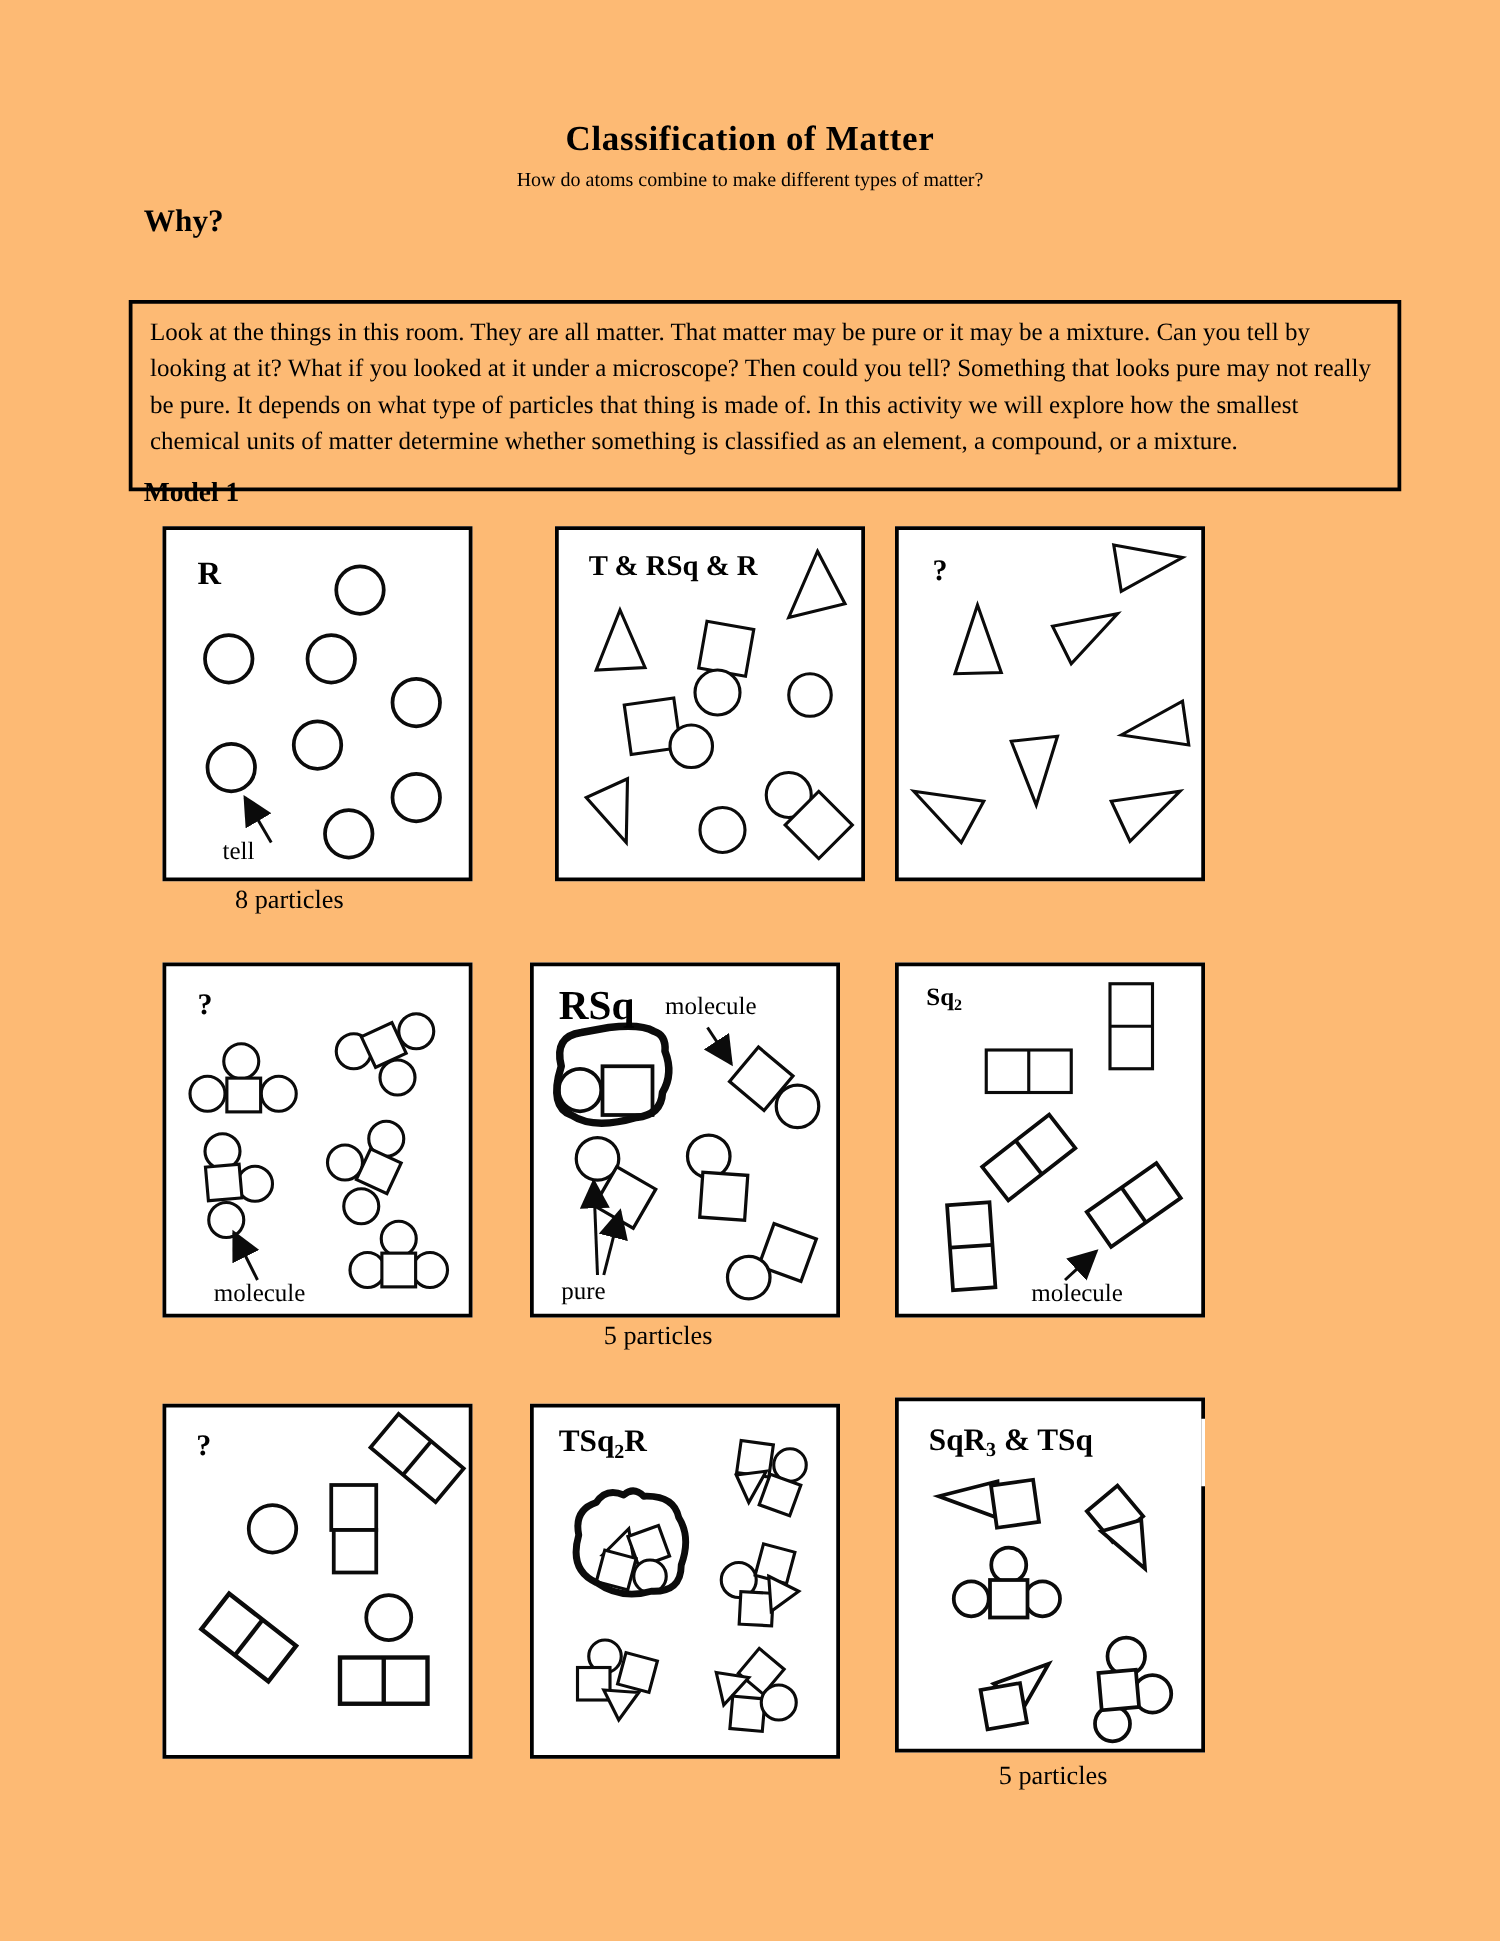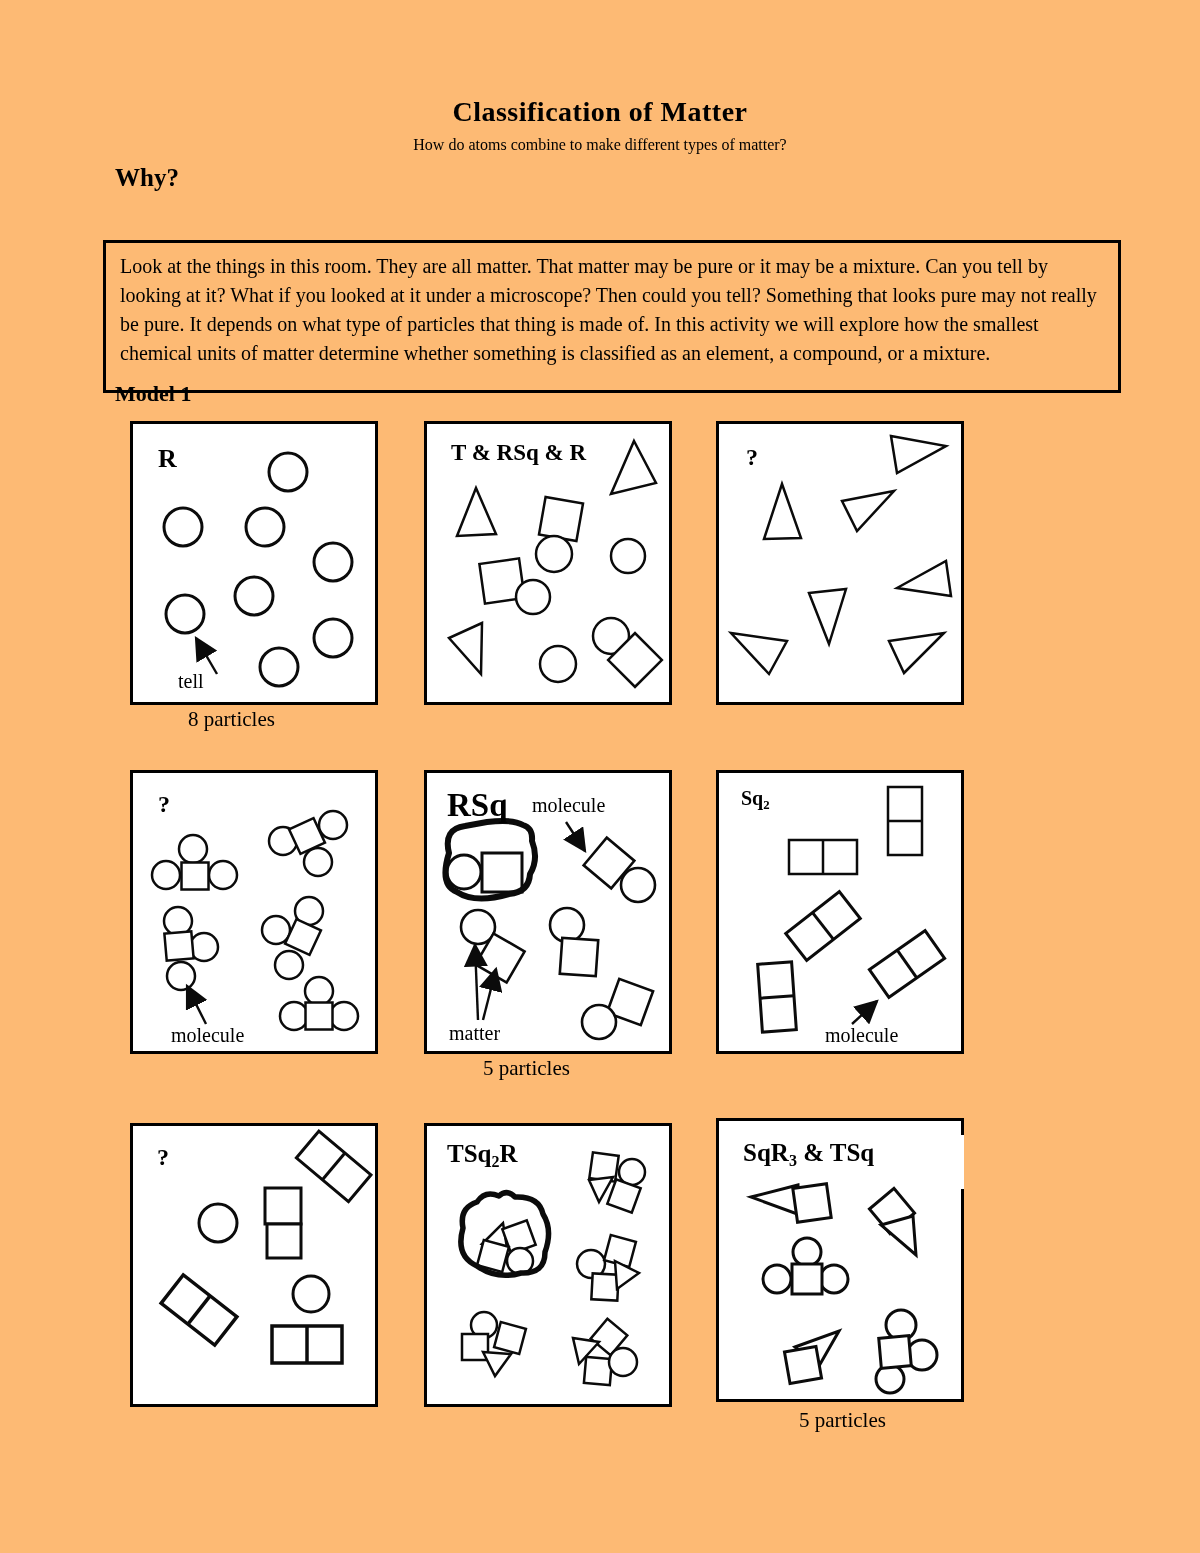--- a/index.html
+++ b/index.html
@@ -64,21 +64,21 @@
       <circle class="sh" cx="52" cy="190" r="19" stroke-width="3"></circle>
       <circle class="sh" cx="200" cy="214" r="19" stroke-width="3"></circle>
       <circle class="sh" cx="146" cy="243" r="19" stroke-width="3"></circle>
       <line class="arrow" x1="84" y1="250" x2="63" y2="214" marker-end="url(#ah1)"></line>
     </svg>
     <div class="box-label" style="left:25px;top:20px;font-size:26px;">R</div>
     <div class="annot" style="left:45px;top:246px;">tell</div>
   </div>
   <div class="caption" style="left:188px;top:707px;text-align:center;">8 particles</div>
 
-  <div class="pbox" style="left:424px;top:421px;">
+  <div class="pbox" style="left:444px;top:421px;">
     <svg width="242" height="278" viewBox="0 0 242 278">
       <polygon class="sh" points="207,17 229,59 184,70" stroke-width="2.5"></polygon>
       <polygon class="sh" points="49,64 30,112 69,110" stroke-width="2.5"></polygon>
       <rect class="sh" x="115" y="76" width="38" height="38" stroke-width="2.5" transform="rotate(10 134 95)"></rect>
       <circle class="sh" cx="127" cy="130" r="18" stroke-width="2.5"></circle>
       <circle class="sh" cx="201" cy="132" r="17" stroke-width="2.5"></circle>
       <rect class="sh" x="55" y="137" width="40" height="40" stroke-width="2.5" transform="rotate(-8 75 157)"></rect>
       <circle class="sh" cx="106" cy="173" r="17" stroke-width="2.5"></circle>
       <polygon class="sh" points="55,199 22,214 54,250" stroke-width="2.5"></polygon>
       <circle class="sh" cx="131" cy="240" r="18" stroke-width="2.5"></circle>
@@ -157,21 +157,21 @@
         <rect class="sh" x="134" y="166" width="36" height="36" transform="rotate(4 152 184)"></rect>
         <rect class="sh" x="185" y="211" width="36" height="36" transform="rotate(20 203 229)"></rect>
         <circle class="sh" cx="172" cy="249" r="17"></circle>
       </g>
       <line class="arrow" x1="139" y1="49" x2="158" y2="78" marker-end="url(#ah5)"></line>
       <line class="arrow" x1="51" y1="247" x2="48" y2="172" marker-end="url(#ah5)"></line>
       <line class="arrow" x1="56" y1="247" x2="69" y2="196" marker-end="url(#ah5)"></line>
     </svg>
     <div class="box-label" style="left:20px;top:14px;font-size:33px;font-family:Liberation Serif, serif;">RSq</div>
     <div class="annot" style="left:105px;top:21px;">molecule</div>
-    <div class="annot" style="left:22px;top:249px;">matter</div>
+    <div class="annot" style="left:22px;top:249px;">pure</div>
   </div>
   <div class="caption" style="left:483px;top:1056px;">5 particles</div>
 
   <div class="pbox" style="left:716px;top:770px;">
     <svg width="242" height="278" viewBox="0 0 242 278">
       <defs>
           <marker id="ah6" markerWidth="12" markerHeight="10" refX="9" refY="5" orient="auto">
             <polygon points="0,0 10,5 0,10" fill="#0b0b0b"></polygon>
           </marker>
         </defs>

